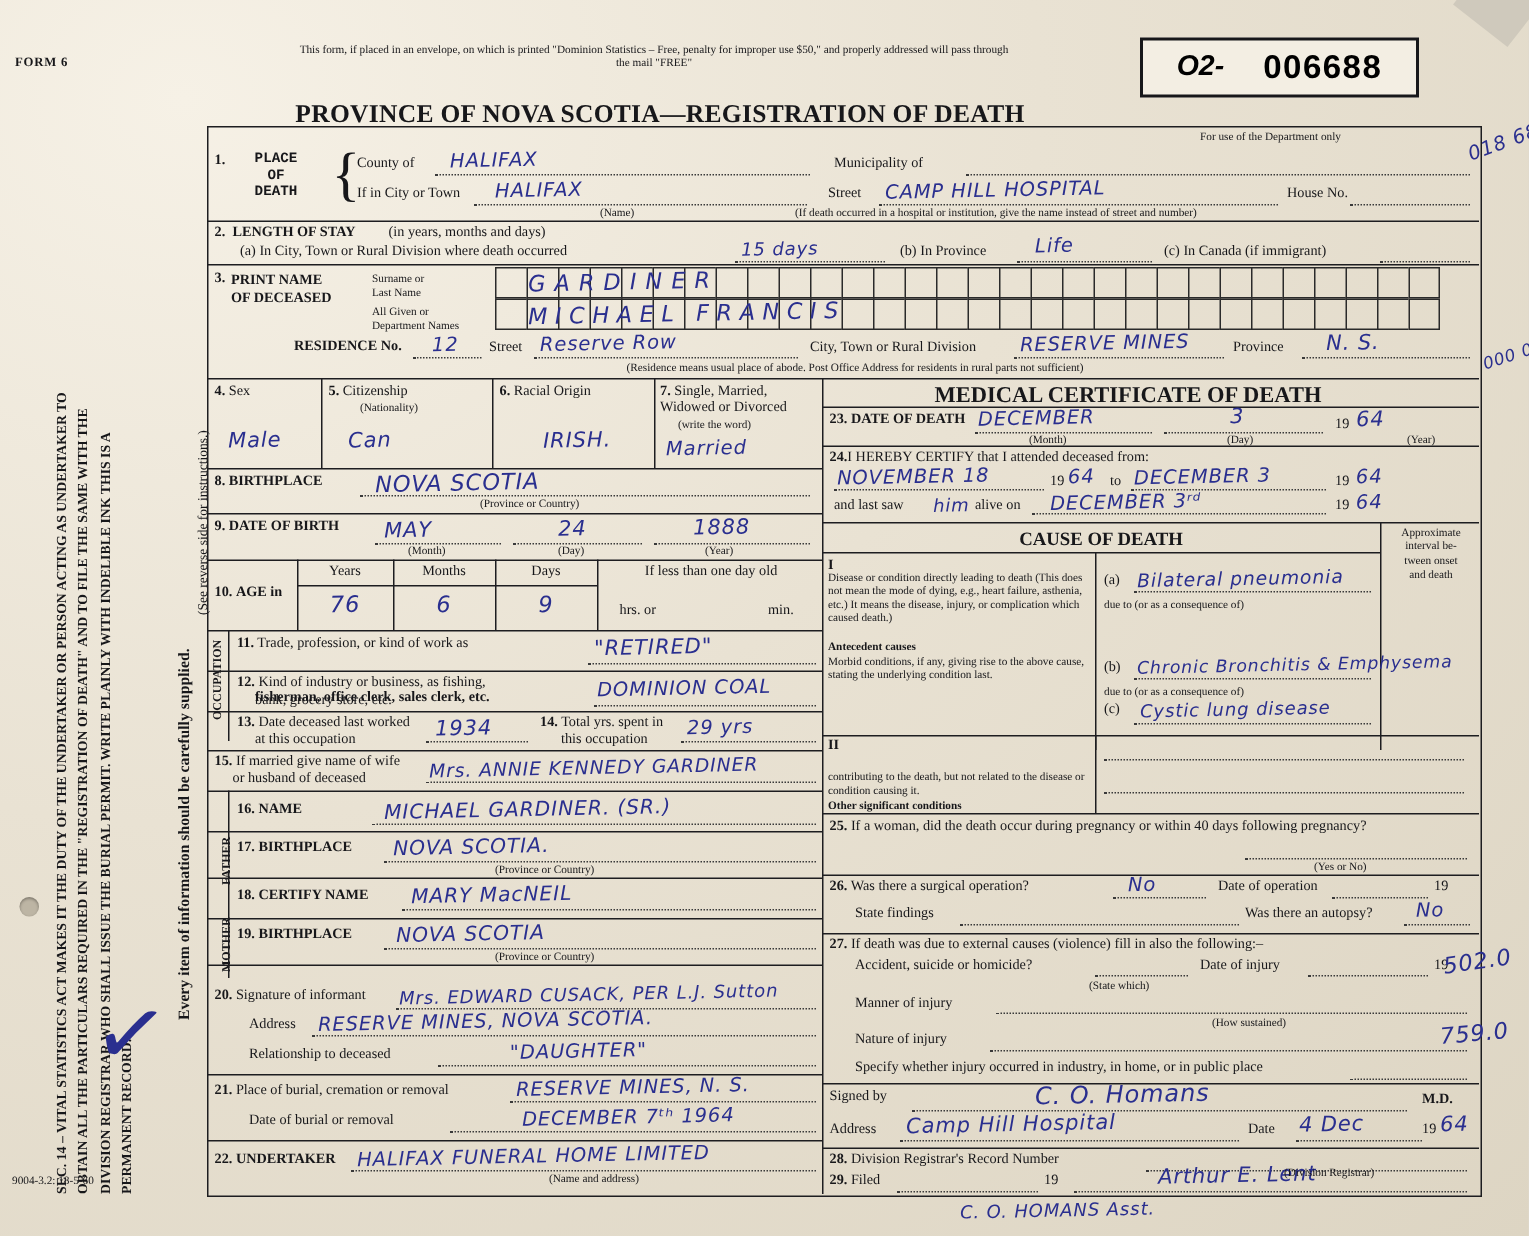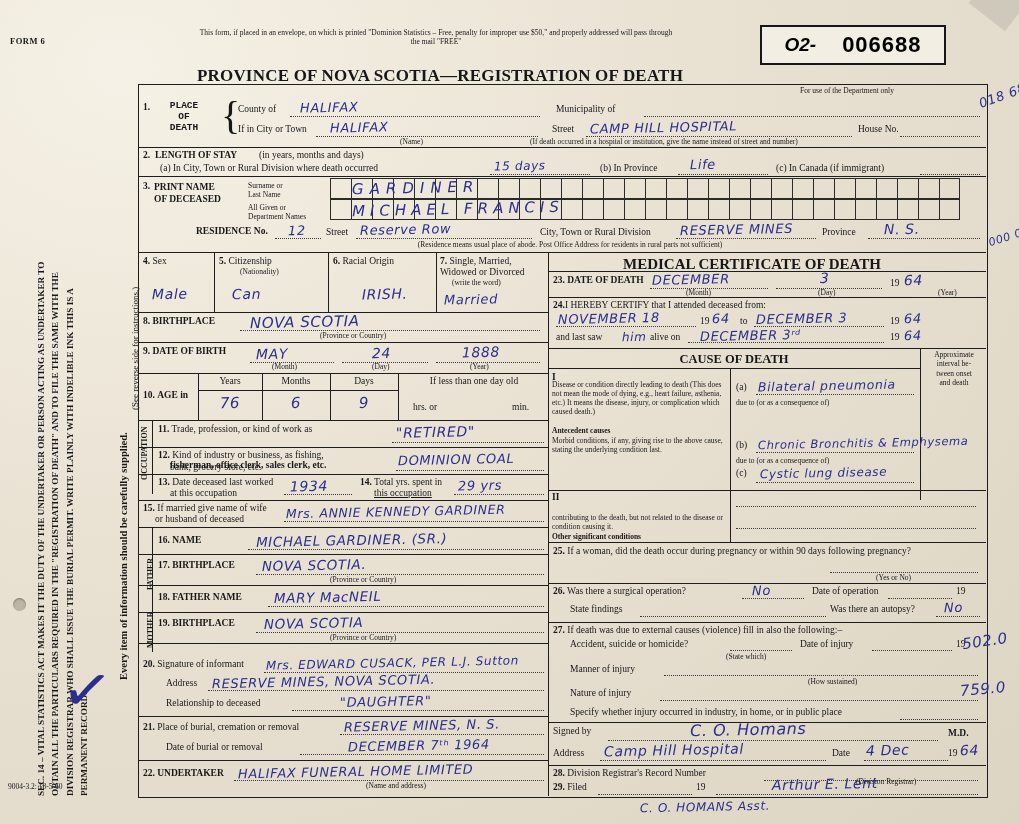--- a/index.html
+++ b/index.html
@@ -303,21 +303,21 @@
   <div class="pr lbl s" style="left:170px;top:462px;">bank, grocery store, etc.</div>
   <div class="dotline" style="left:396px;top:470px;width:148px;"></div>
   <div class="pr hw" style="left:398px;top:452px;font-size:13px;">DOMINION COAL</div>
   <div class="line hline" style="left:138px;top:474px;width:410px;"></div>
 
   <div class="pr lbl s" style="left:158px;top:477px;"><span class="b">13.</span> <span>Date deceased last worked</span></div>
   <div class="pr lbl s" style="left:170px;top:488px;">at this occupation</div>
   <div class="dotline" style="left:284px;top:494px;width:68px;"></div>
   <div class="pr hw" style="left:290px;top:478px;font-size:14px;">1934</div>
   <div class="pr lbl s" style="left:360px;top:477px;"><span class="b">14.</span> <span>Total yrs. spent in</span></div>
-  <div class="pr lbl s" style="left:374px;top:488px;text-decoration:underline;">this occupation</div>
+  <div class="pr lbl s" style="left:374px;top:488px;">this occupation</div>
   <div class="dotline" style="left:454px;top:494px;width:90px;"></div>
   <div class="pr hw" style="left:458px;top:478px;font-size:13px;">29 yrs</div>
   <div class="line hline" style="left:138px;top:500px;width:410px;"></div>
 
   <div class="pr lbl s" style="left:143px;top:503px;"><span class="b">15.</span> <span>If married give name of wife</span></div>
   <div class="pr lbl s" style="left:155px;top:514px;">or husband of deceased</div>
   <div class="dotline" style="left:284px;top:521px;width:260px;"></div>
   <div class="pr hw" style="left:286px;top:504px;font-size:12.5px;">Mrs. ANNIE KENNEDY GARDINER</div>
   <div class="line hline" style="left:138px;top:527px;width:410px;"></div>
 
@@ -330,21 +330,21 @@
   <div class="dotline" style="left:248px;top:549px;width:296px;"></div>
   <div class="pr hw" style="left:256px;top:532px;font-size:13.5px;">MICHAEL GARDINER.  (SR.)</div>
   <div class="line hline" style="left:138px;top:554px;width:410px;"></div>
 
   <div class="pr lbl s" style="left:158px;top:560px;"><span class="b">17.</span> <span class="b">BIRTHPLACE</span></div>
   <div class="dotline" style="left:256px;top:574px;width:288px;"></div>
   <div class="pr hw" style="left:262px;top:557px;font-size:13.5px;">NOVA SCOTIA.</div>
   <div class="pr lbl tiny" style="left:330px;top:575px;">(Province or Country)</div>
   <div class="line hline" style="left:138px;top:585px;width:410px;"></div>
 
-  <div class="pr lbl s" style="left:158px;top:592px;"><span class="b">18.</span> <span class="b">FATHER NAME</span></div>
+  <div class="pr lbl s" style="left:158px;top:592px;"><span class="b">18.</span> <span class="b">CERTIFY NAME</span></div>
   <div class="dotline" style="left:268px;top:606px;width:276px;"></div>
   <div class="pr hw" style="left:274px;top:589px;font-size:13.5px;">MARY MacNEIL</div>
   <div class="line hline" style="left:138px;top:612px;width:410px;"></div>
 
   <div class="pr lbl s" style="left:158px;top:618px;"><span class="b">19.</span> <span class="b">BIRTHPLACE</span></div>
   <div class="dotline" style="left:256px;top:632px;width:288px;"></div>
   <div class="pr hw" style="left:264px;top:615px;font-size:13.5px;">NOVA SCOTIA</div>
   <div class="pr lbl tiny" style="left:330px;top:633px;">(Province or Country)</div>
   <div class="line hline" style="left:138px;top:643px;width:410px;"></div>
 
@@ -446,21 +446,21 @@
   <div class="pr lbl b s" style="left:552px;top:492px;">II</div>
   <div class="pr lbl tiny b" style="left:552px;top:532px;">Other significant conditions</div>
   <div class="pr lbl tiny" style="left:552px;top:513px;width:176px;line-height:1.2;">contributing to the death, but not related to the disease or condition causing it.</div>
   <div class="line vline" style="left:730px;top:490px;height:52px;"></div>
   <div class="dotline" style="left:736px;top:506px;width:240px;"></div>
   <div class="dotline" style="left:736px;top:528px;width:240px;"></div>
   <div class="line hline" style="left:548px;top:542px;width:438px;"></div>
 
   <div class="pr lbl s" style="left:553px;top:546px;width:400px;line-height:1.25;">
     <span class="b">25.</span>
-    <span>If a woman, did the death occur during pregnancy or within 90 days following pregnancy?</span>
+    <span>If a woman, did the death occur during pregnancy or within 40 days following pregnancy?</span>
   </div>
   <div class="dotline" style="left:830px;top:572px;width:148px;"></div>
   <div class="pr lbl tiny" style="left:876px;top:573px;">(Yes or No)</div>
   <div class="line hline" style="left:548px;top:583px;width:438px;"></div>
 
   <div class="pr lbl s" style="left:553px;top:586px;"><span class="b">26.</span> <span>Was there a surgical operation?</span></div>
   <div class="dotline" style="left:742px;top:598px;width:62px;"></div>
   <div class="pr hw" style="left:752px;top:583px;font-size:13px;">No</div>
   <div class="pr lbl s" style="left:812px;top:586px;">Date of operation</div>
   <div class="dotline" style="left:888px;top:598px;width:64px;"></div>

